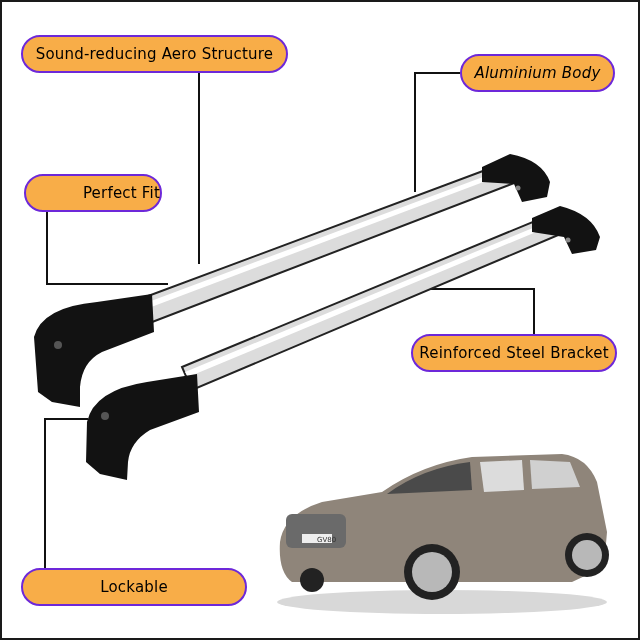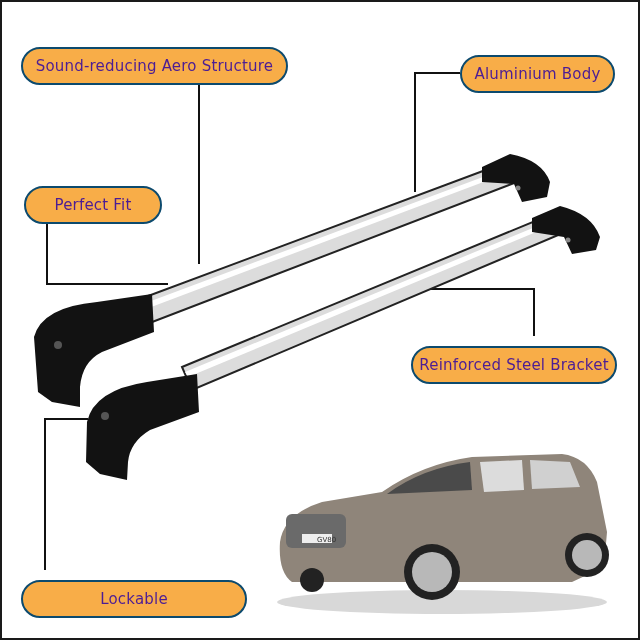--- a/index.html
+++ b/index.html
@@ -1,19 +1,19 @@
 <!DOCTYPE html>
 <html><head>
 <meta charset="utf-8">
 <style>
   html, body { margin:0; padding:0; background:#fff; }
   body { width:640px; height:640px; position:relative; overflow:hidden; font-family:"DejaVu Sans", sans-serif; }
   .frame { position:absolute; left:0; top:0; width:636px; height:636px; border:2px solid #1a1a1a; background:#fff; }
-  .pill { position:absolute; background:#f8ad48; border:2px solid #0c4a6e; border-radius:20px; color:#4c1d95;
-          font-size:15px; display:flex; align-items:center; justify-content:center; box-sizing:border-box; white-space:nowrap; letter-spacing:0.2px;margin-top:12px; }
+  .pill { position:absolute; background:#f8ad48; border:2px solid #6d28d9; border-radius:20px; color:#000000;
+          font-size:15px; display:flex; align-items:center; justify-content:center; box-sizing:border-box; white-space:nowrap; letter-spacing:0.2px; }
   .line { position:absolute; background:#111; }
   svg { position:absolute; left:0; top:0; }
 </style>
 </head>
 <body>
 
 <div class="frame">
 
   <div class="line" style="left:196px;top:70px;width:2px;height:192px;"></div>
   <div class="line" style="left:412px;top:70px;width:46px;height:2px;"></div>
@@ -58,24 +58,24 @@
       <circle cx="585" cy="553" r="22" fill="#222"></circle>
       <circle cx="585" cy="553" r="15" fill="#b8b8b8"></circle>
       <circle cx="310" cy="578" r="12" fill="#222"></circle>
     </g>
     <text x="315" y="540" font-size="7" fill="#333" font-family="DejaVu Sans, sans-serif">GV80</text>
   </svg>
 
   <div class="pill" style="left:19px;top:33px;width:267px;height:38px;">
     <span>Sound-reducing Aero Structure</span>
   </div>
-  <div class="pill" style="left:458px;top:41px;width:155px;height:38px;">
+  <div class="pill" style="left:458px;top:52px;width:155px;height:38px;font-style:italic;">
     <span>Aluminium Body</span>
   </div>
-  <div class="pill" style="left:22px;top:172px;width:138px;height:38px;">
+  <div class="pill" style="left:22px;top:172px;width:138px;height:38px;justify-content:flex-end;">
     <span>Perfect Fit</span>
   </div>
   <div class="pill" style="left:19px;top:566px;width:226px;height:38px;">
     <span>Lockable</span>
   </div>
   <div class="pill" style="left:409px;top:332px;width:206px;height:38px;">
     <span>Reinforced Steel Bracket</span>
   </div>
 </div>
 

